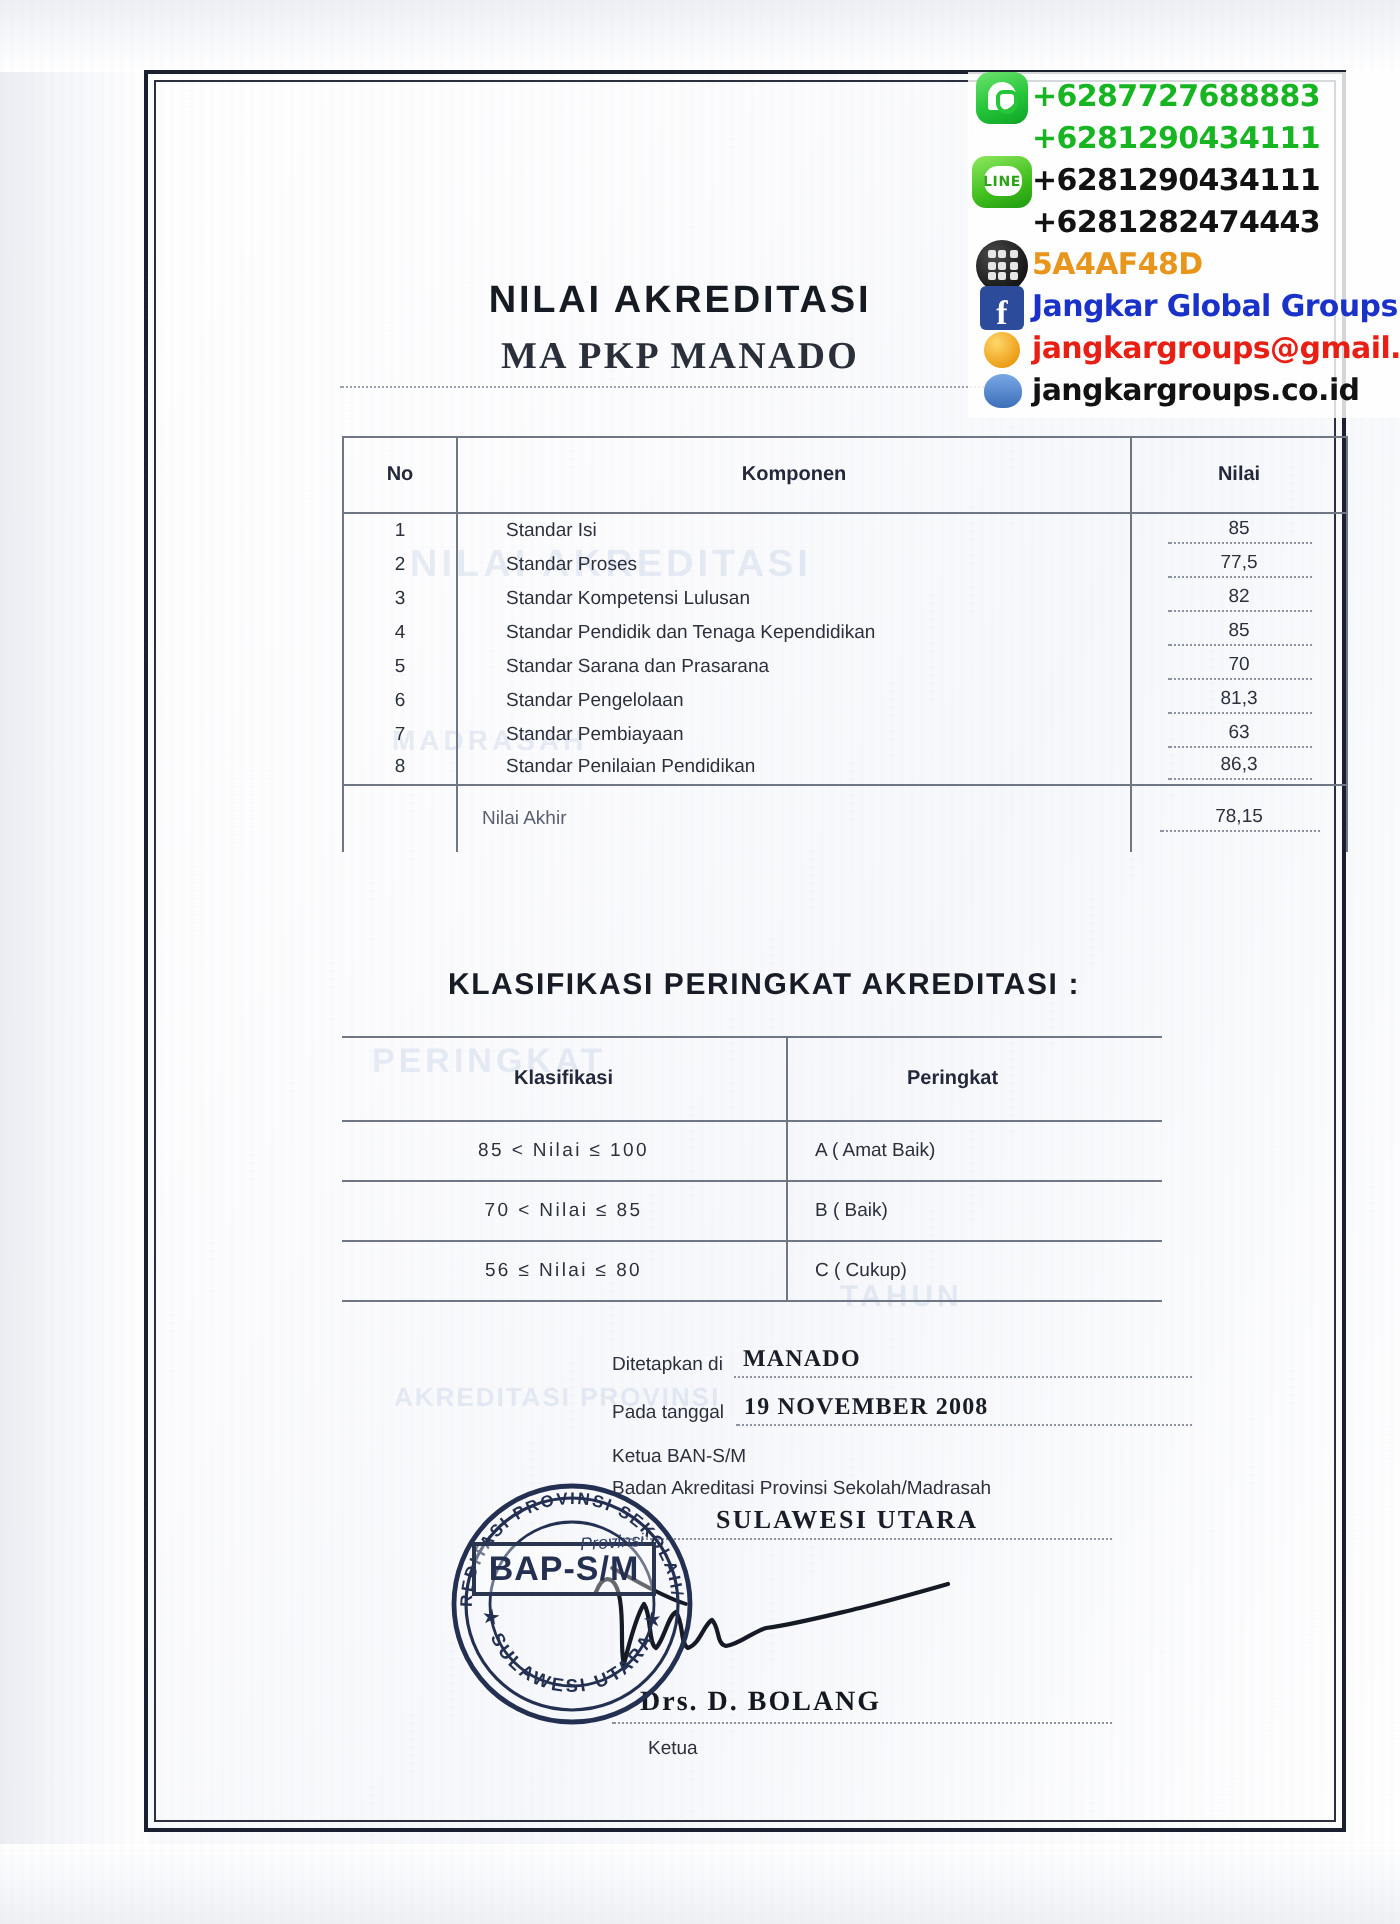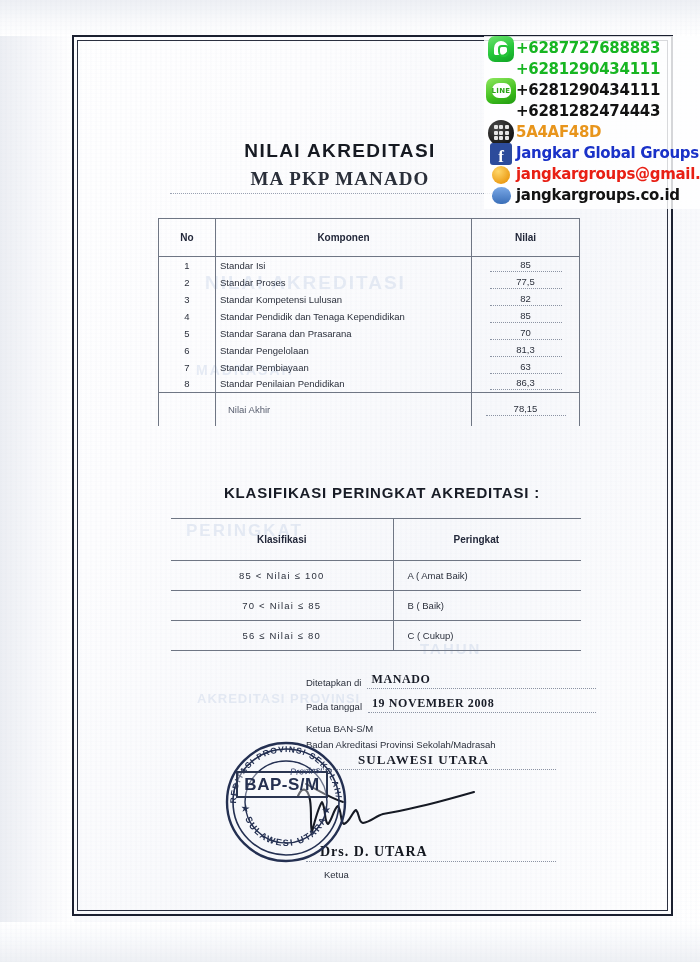--- a/index.html
+++ b/index.html
@@ -202,32 +202,32 @@
     background: transparent;
   }
   .doc-table td, .doc-table th {
     border: 1px solid #6f7684;
     padding: 0;
     font-weight: normal;
   }
 
   
   #nilai-table {
-    left: 158px; top: 218px;
-    width: 422px;
+    left: 171px; top: 218px;
+    width: 503px;
   }
   #nilai-table th {
     height: 38px;
     font-weight: bold;
     font-size: 10px;
     text-align: center;
     color: #23283a;
   }
   #nilai-table td.c-no { width: 57px; text-align: center; height: 17px; }
-  #nilai-table td.c-komp { padding-left: 4px; height: 17px; }
+  #nilai-table td.c-komp { padding-left: 24px; height: 17px; }
   #nilai-table td.c-nilai { width: 108px; text-align: center; height: 17px; }
   #nilai-table td.c-no, #nilai-table td.c-komp, #nilai-table td.c-nilai {
     border-top: none; border-bottom: none;
   }
   #nilai-table tr.row-first td { border-top: 1px solid #6f7684; }
   #nilai-table tr.row-last td { border-bottom: 1px solid #6f7684; }
   .nilai-val {
     display: inline-block;
     min-width: 72px;
     border-bottom: 1px dotted #8b93a3;
@@ -475,21 +475,21 @@
   <div class="sign-line">
     <span class="sign-label">Pada tanggal</span>
     <span class="sign-value">19  NOVEMBER  2008</span>
   </div>
   <div id="sign-ketua-ban">Ketua BAN-S/M</div>
   <div id="sign-badan">Badan  Akreditasi Provinsi Sekolah/Madrasah</div>
   <div id="sign-prov-wrap">
     <span id="sign-prov">SULAWESI UTARA</span>
   </div>
   <div id="sign-name-wrap">
-    <span id="sign-name">Drs. D. UTARA</span>
+    <span id="sign-name">Drs. D. BOLANG</span>
   </div>
   <div id="sign-role">Ketua</div>
 </div>
 
 <svg id="signature-scribble" viewBox="0 0 220 60">
   <path d="M10,14 C14,4 20,6 22,18 C24,30 22,44 24,50 C26,42 30,26 34,20
            C38,26 36,40 40,42 C44,38 46,26 50,24 C54,30 52,40 56,42
            C62,40 64,30 68,28 C72,32 70,40 75,41 C82,40 88,34 95,32
            C110,30 125,26 142,22 C158,18 172,14 186,10" fill="none" stroke="#161a24" stroke-width="2.1" stroke-linecap="round" stroke-linejoin="round"></path>
   <path d="M18,2 C30,8 42,16 55,20" fill="none" stroke="#161a24" stroke-width="1.9" stroke-linecap="round"></path>

